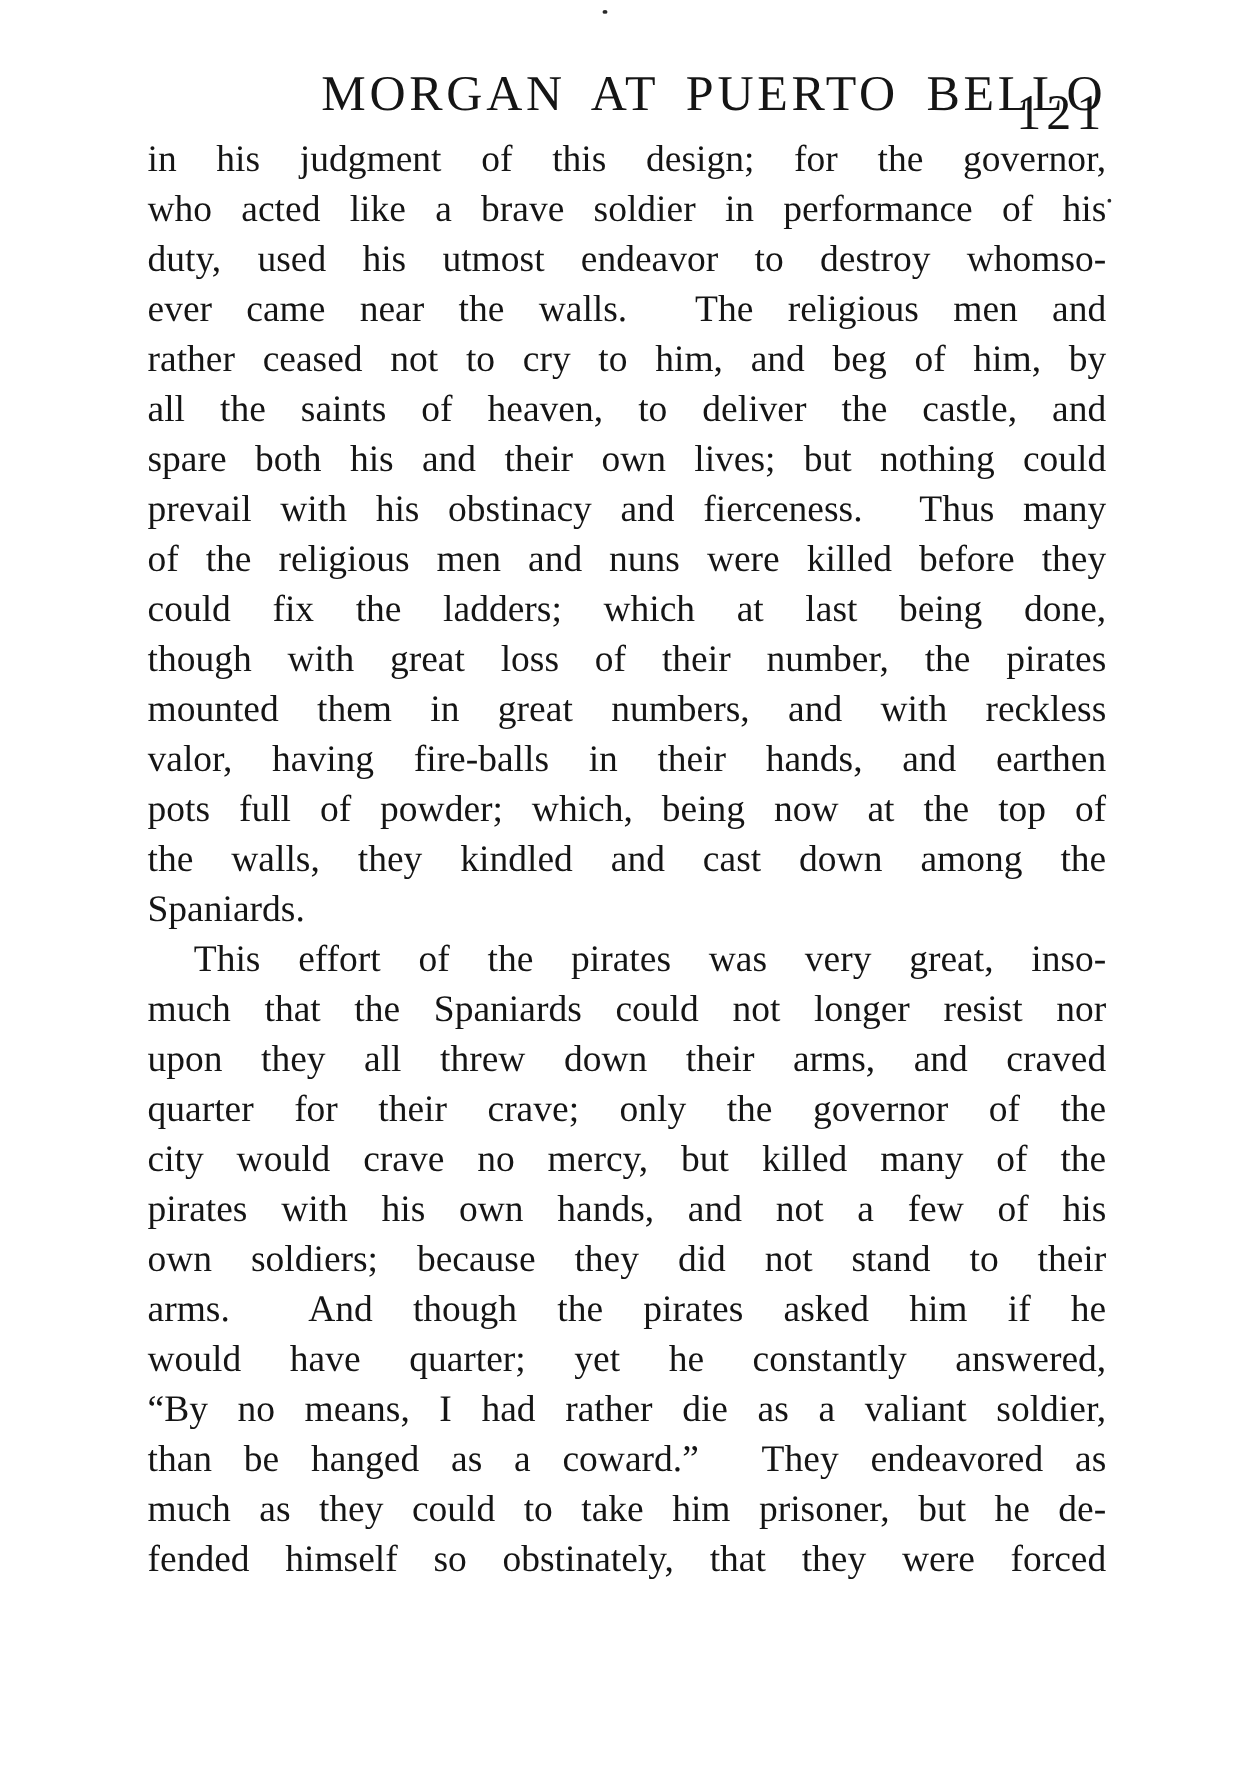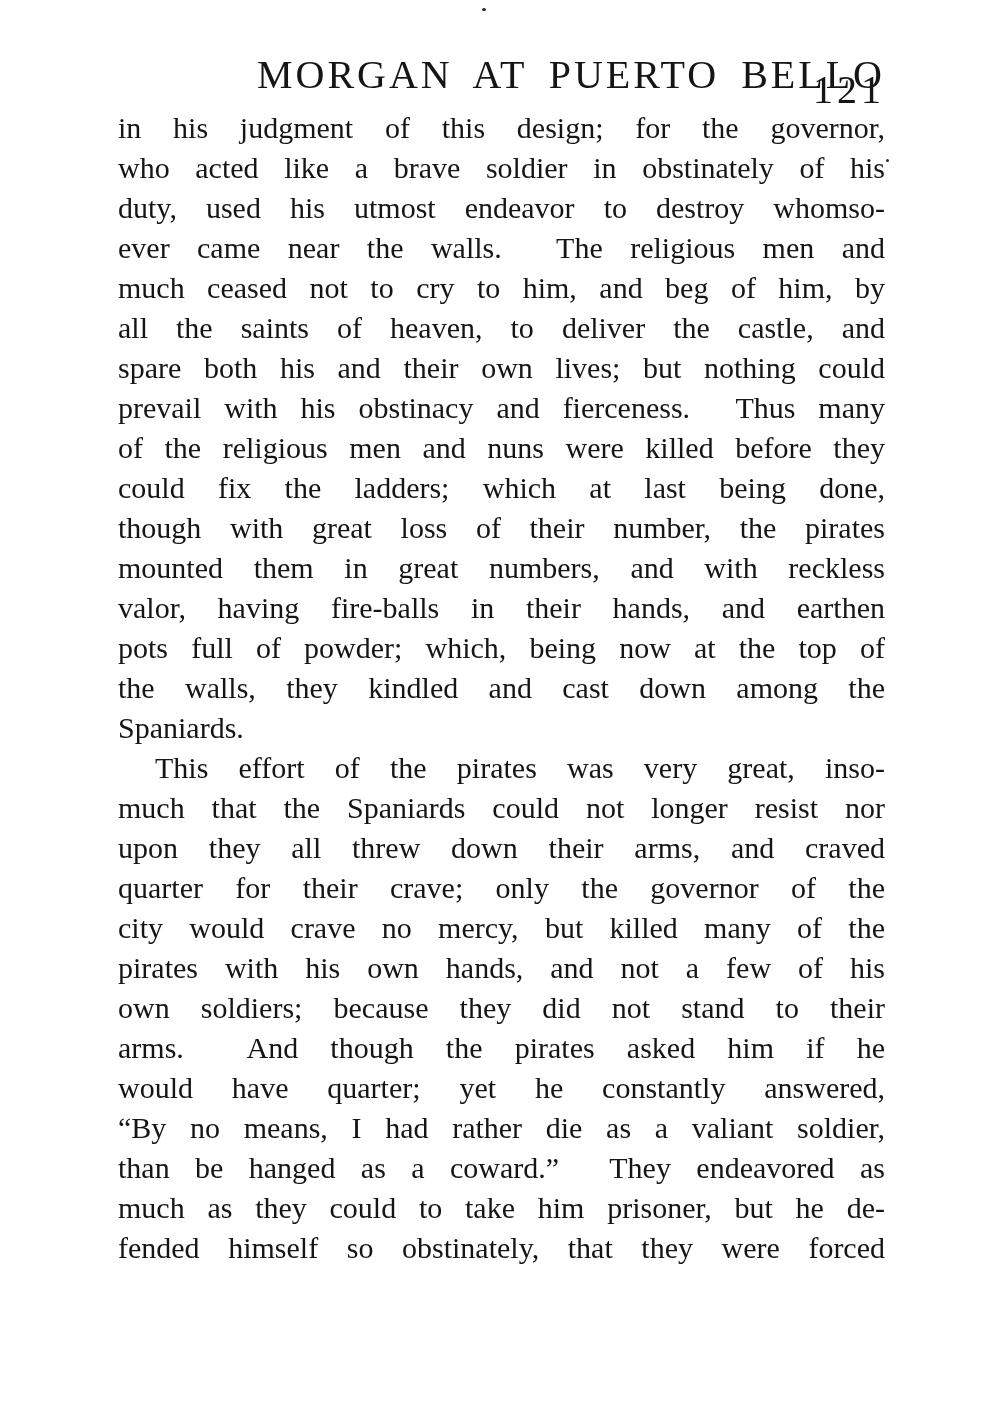--- a/index.html
+++ b/index.html
@@ -89,24 +89,24 @@
 <div class="page">
 
   <header class="running-head">
     <span class="head-title">MORGAN AT PUERTO BELLO</span>
     <span class="folio">121</span>
   </header>
 
   <main class="text-block">
       <div class="paragraph">
         <div class="line">in his judgment of this design; for the governor,</div>
-        <div class="line">who acted like a brave soldier in obstinately of his</div>
+        <div class="line">who acted like a brave soldier in performance of his</div>
         <div class="line">duty, used his utmost endeavor to destroy whomso-</div>
         <div class="line">ever came near the walls.&nbsp; The religious men and</div>
-        <div class="line">much ceased not to cry to him, and beg of him, by</div>
+        <div class="line">rather ceased not to cry to him, and beg of him, by</div>
         <div class="line">all the saints of heaven, to deliver the castle, and</div>
         <div class="line">spare both his and their own lives; but nothing could</div>
         <div class="line">prevail with his obstinacy and fierceness.&nbsp; Thus many</div>
         <div class="line">of the religious men and nuns were killed before they</div>
         <div class="line">could fix the ladders; which at last being done,</div>
         <div class="line">though with great loss of their number, the pirates</div>
         <div class="line">mounted them in great numbers, and with reckless</div>
         <div class="line">valor, having fire-balls in their hands, and earthen</div>
         <div class="line">pots full of powder; which, being now at the top of</div>
         <div class="line">the walls, they kindled and cast down among the</div>

